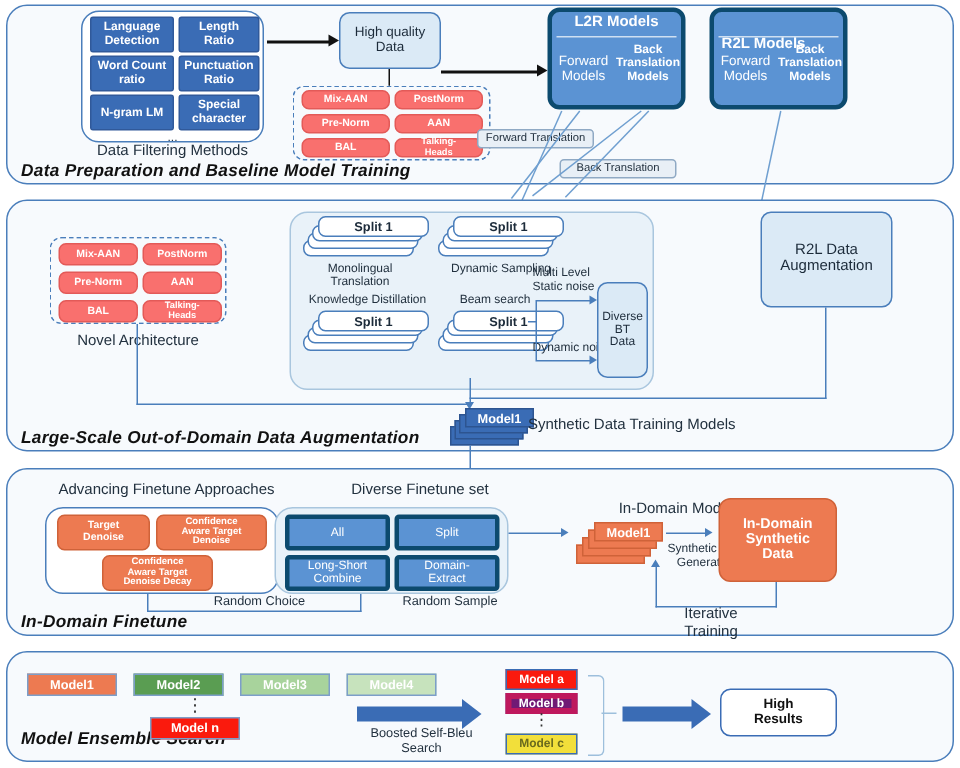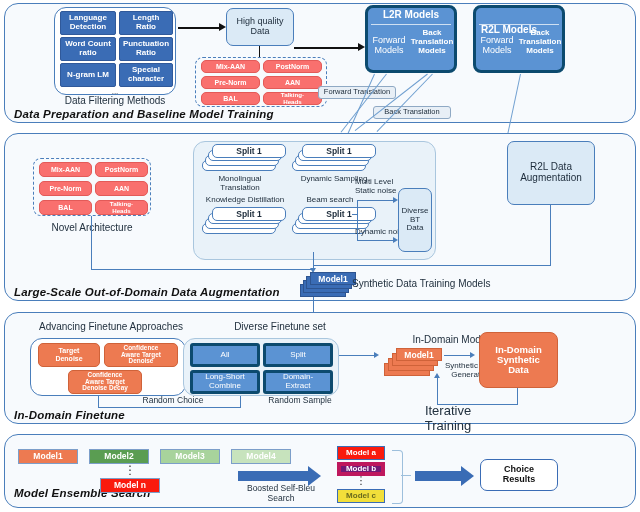--- a/index.html
+++ b/index.html
@@ -284,21 +284,21 @@
 Generation</div>
 
   <div class="bx orange" style="left:479px;top:332px;width:79px;height:56px;font-size:9.5px;font-weight:bold;white-space:pre-line;border-radius:8px;">In-Domain
 Synthetic
 Data</div>
 
   <div class="ln" style="left:517px;top:388px;width:1.2px;height:17px;"></div>
   <div class="ln" style="left:437px;top:404px;width:81px;height:1.2px;"></div>
   <div class="ln" style="left:437px;top:378px;width:1.2px;height:27px;"></div>
   <div class="arrow ar-u-blue" style="left:434px;top:373px;"></div>
-  <div class="cap-lg" style="left:408px;top:404px;width:80px;font-size:13px;white-space:pre-line;">Iterative
+  <div class="cap-lg" style="left:434px;top:404px;width:80px;font-size:10px;white-space:pre-line;">Iterative
 Training</div>
 
   <div class="section" style="left:4px;top:434px;width:632px;height:74px;"></div>
   <div class="sec-label" style="left:14px;top:487px;">Model Ensemble Search</div>
 
   <div class="bx" style="left:18px;top:449px;width:60px;height:15px;background:#ed7a51;border:1px solid #7c9ec9;color:#fff;font-size:8.5px;font-weight:bold;">Model1</div>
   <div class="bx" style="left:89px;top:449px;width:60px;height:15px;background:#5a9d52;border:1px solid #7c9ec9;color:#fff;font-size:8.5px;font-weight:bold;">Model2</div>
   <div class="bx" style="left:160px;top:449px;width:60px;height:15px;background:#a8d39c;border:1px solid #7c9ec9;color:#fff;font-size:8.5px;font-weight:bold;">Model3</div>
   <div class="bx" style="left:231px;top:449px;width:60px;height:15px;background:#c7e3bd;border:1px solid #7c9ec9;color:#fff;font-size:8.5px;font-weight:bold;">Model4</div>
 
@@ -319,16 +319,16 @@
   <div class="bx" style="left:337px;top:489px;width:48px;height:14px;background:#f2df3a;border:1px solid #3a6cb5;color:#6b6b1e;font-size:8px;font-weight:bold;">Model c</div>
 
   <div class="bracket" style="left:392px;top:450px;width:10px;height:52px;"></div>
   <div class="ln-thin" style="left:401px;top:475px;width:10px;height:1.2px;background:#9dbfdc;"></div>
 
   <div class="fatarrow" style="left:415px;top:466px;">
     <div class="shaft" style="left:0;top:5px;width:48px;height:10px;"></div>
     <div class="head" style="left:46px;top:0;"></div>
   </div>
 
-  <div class="bx" style="left:480px;top:459px;width:78px;height:32px;background:#fff;border:1.3px solid #3a6cb5;border-radius:7px;color:#111;font-size:9px;font-weight:bold;white-space:pre-line;">Choice
+  <div class="bx" style="left:480px;top:459px;width:78px;height:32px;background:#fff;border:1.3px solid #3a6cb5;border-radius:7px;color:#111;font-size:9px;font-weight:bold;white-space:pre-line;">High
 Results</div>
 
 </div>
 
 </body></html>

